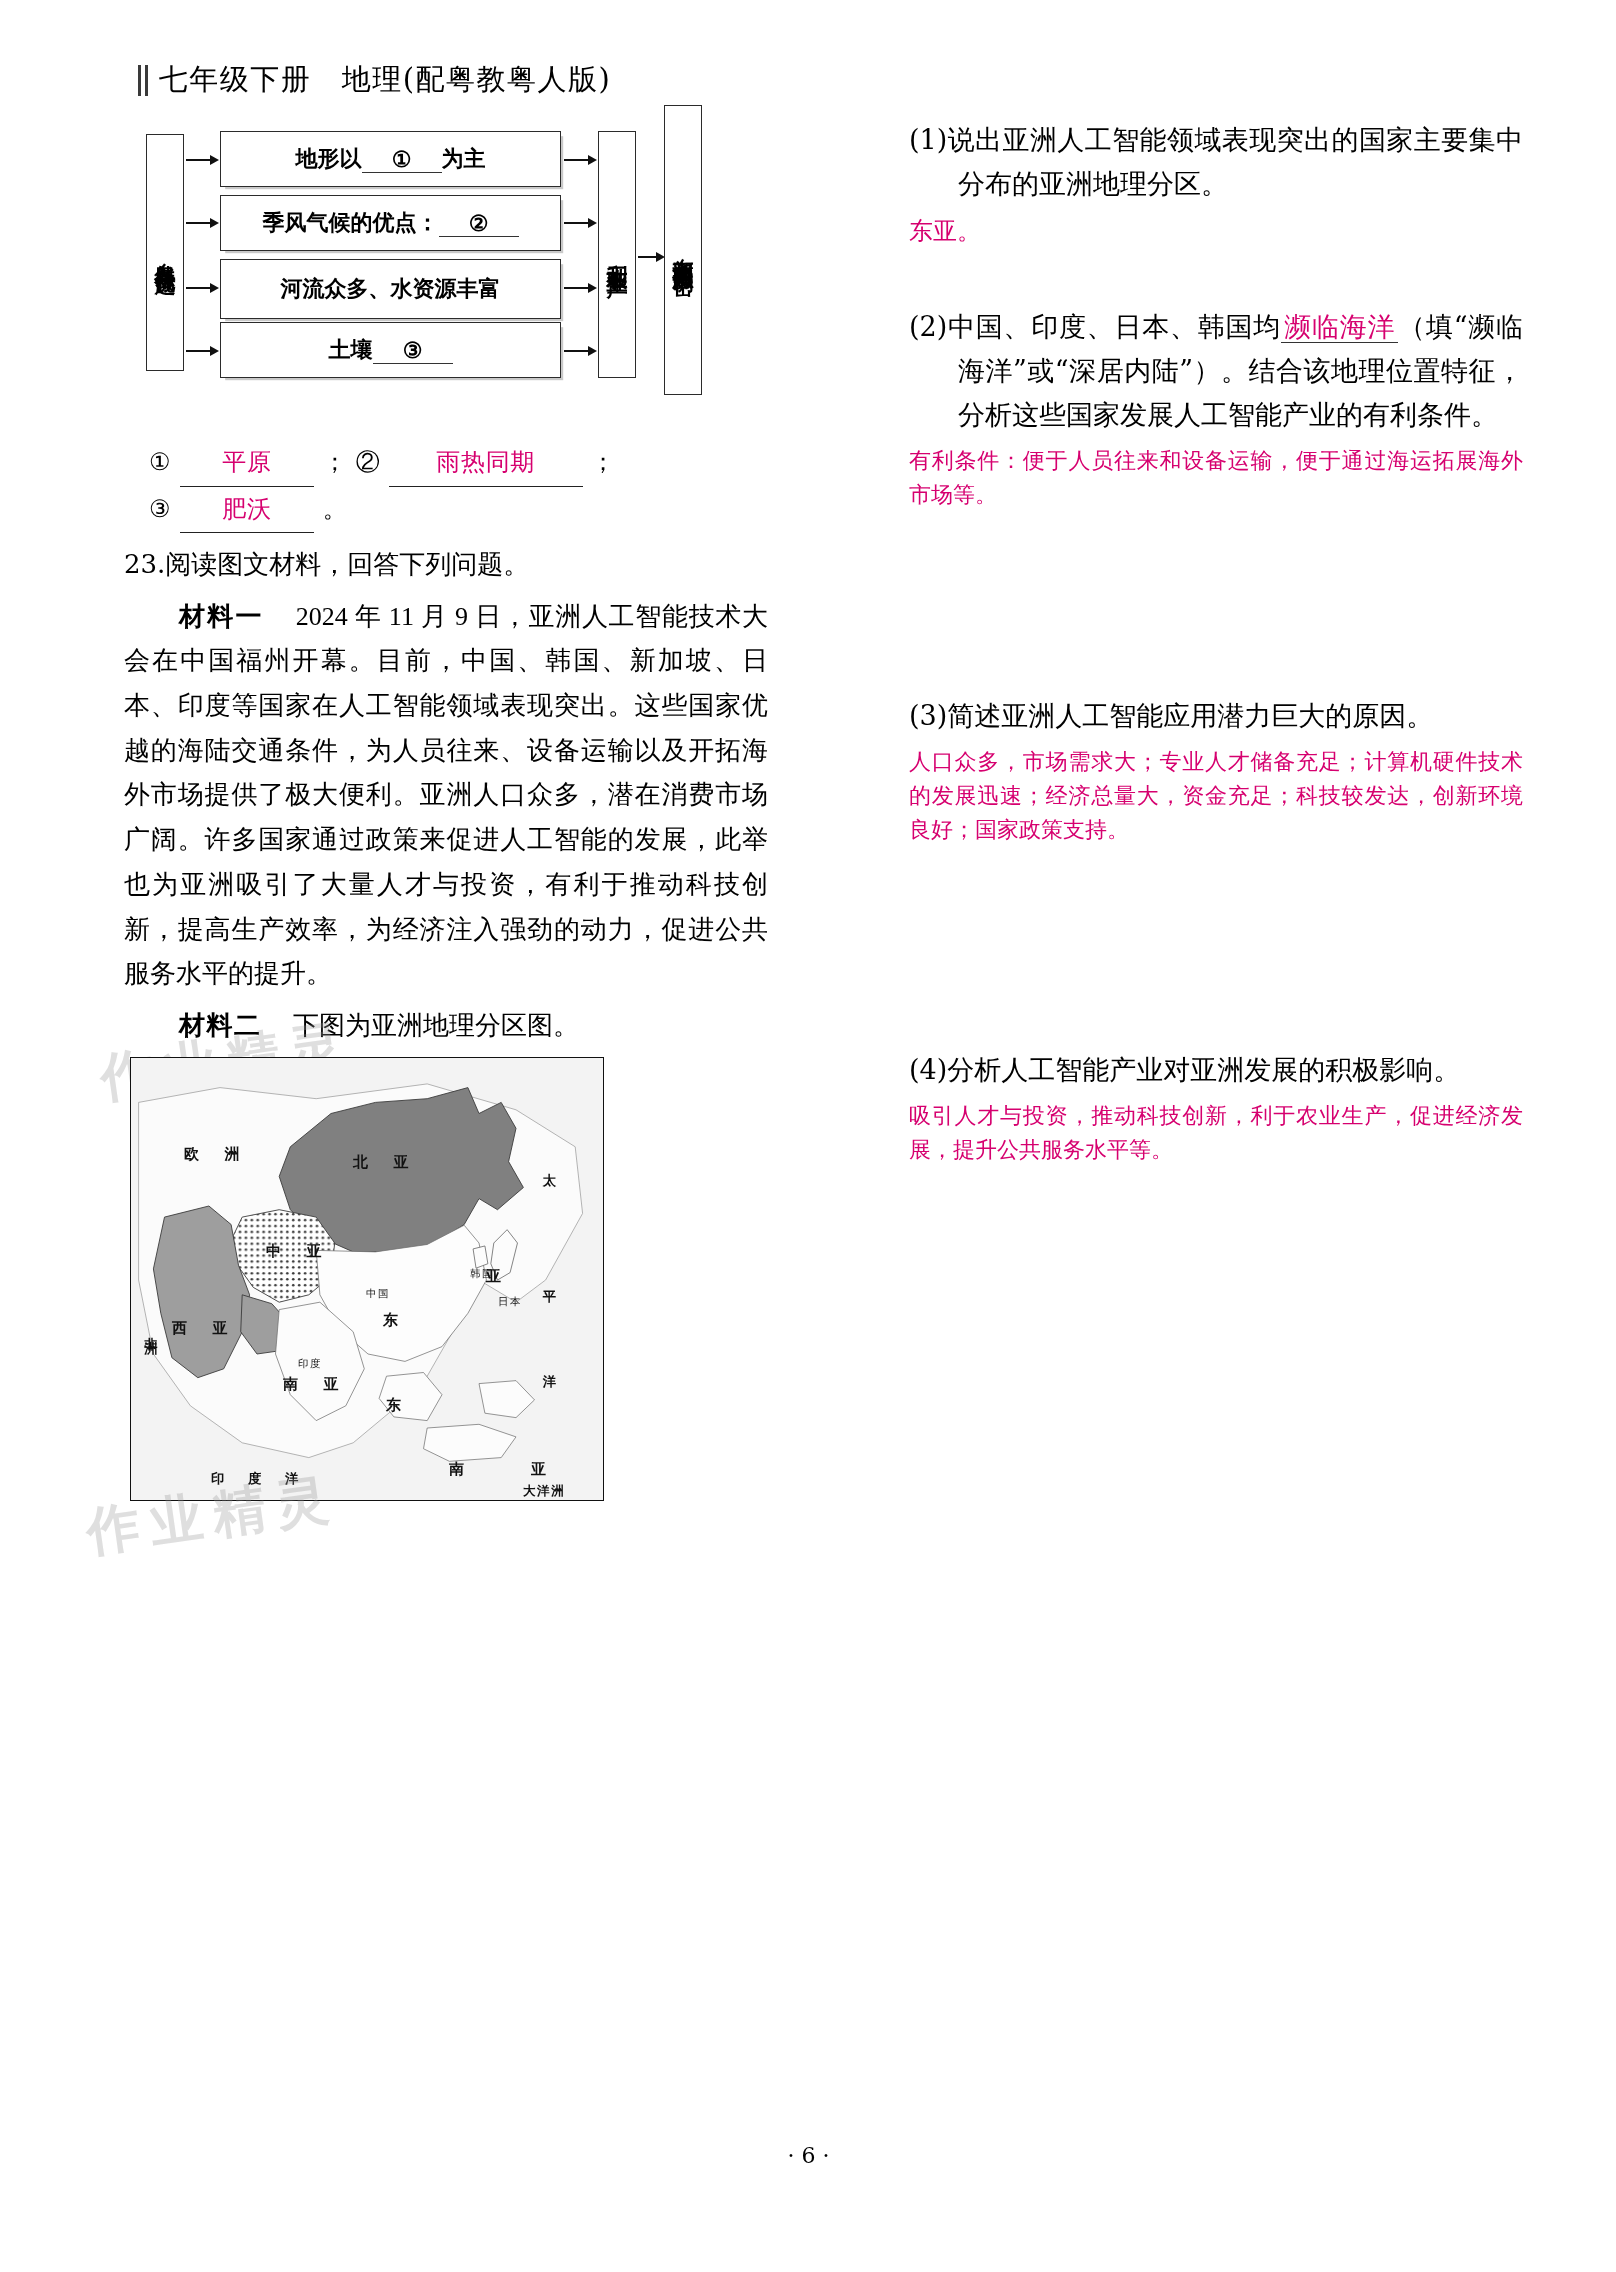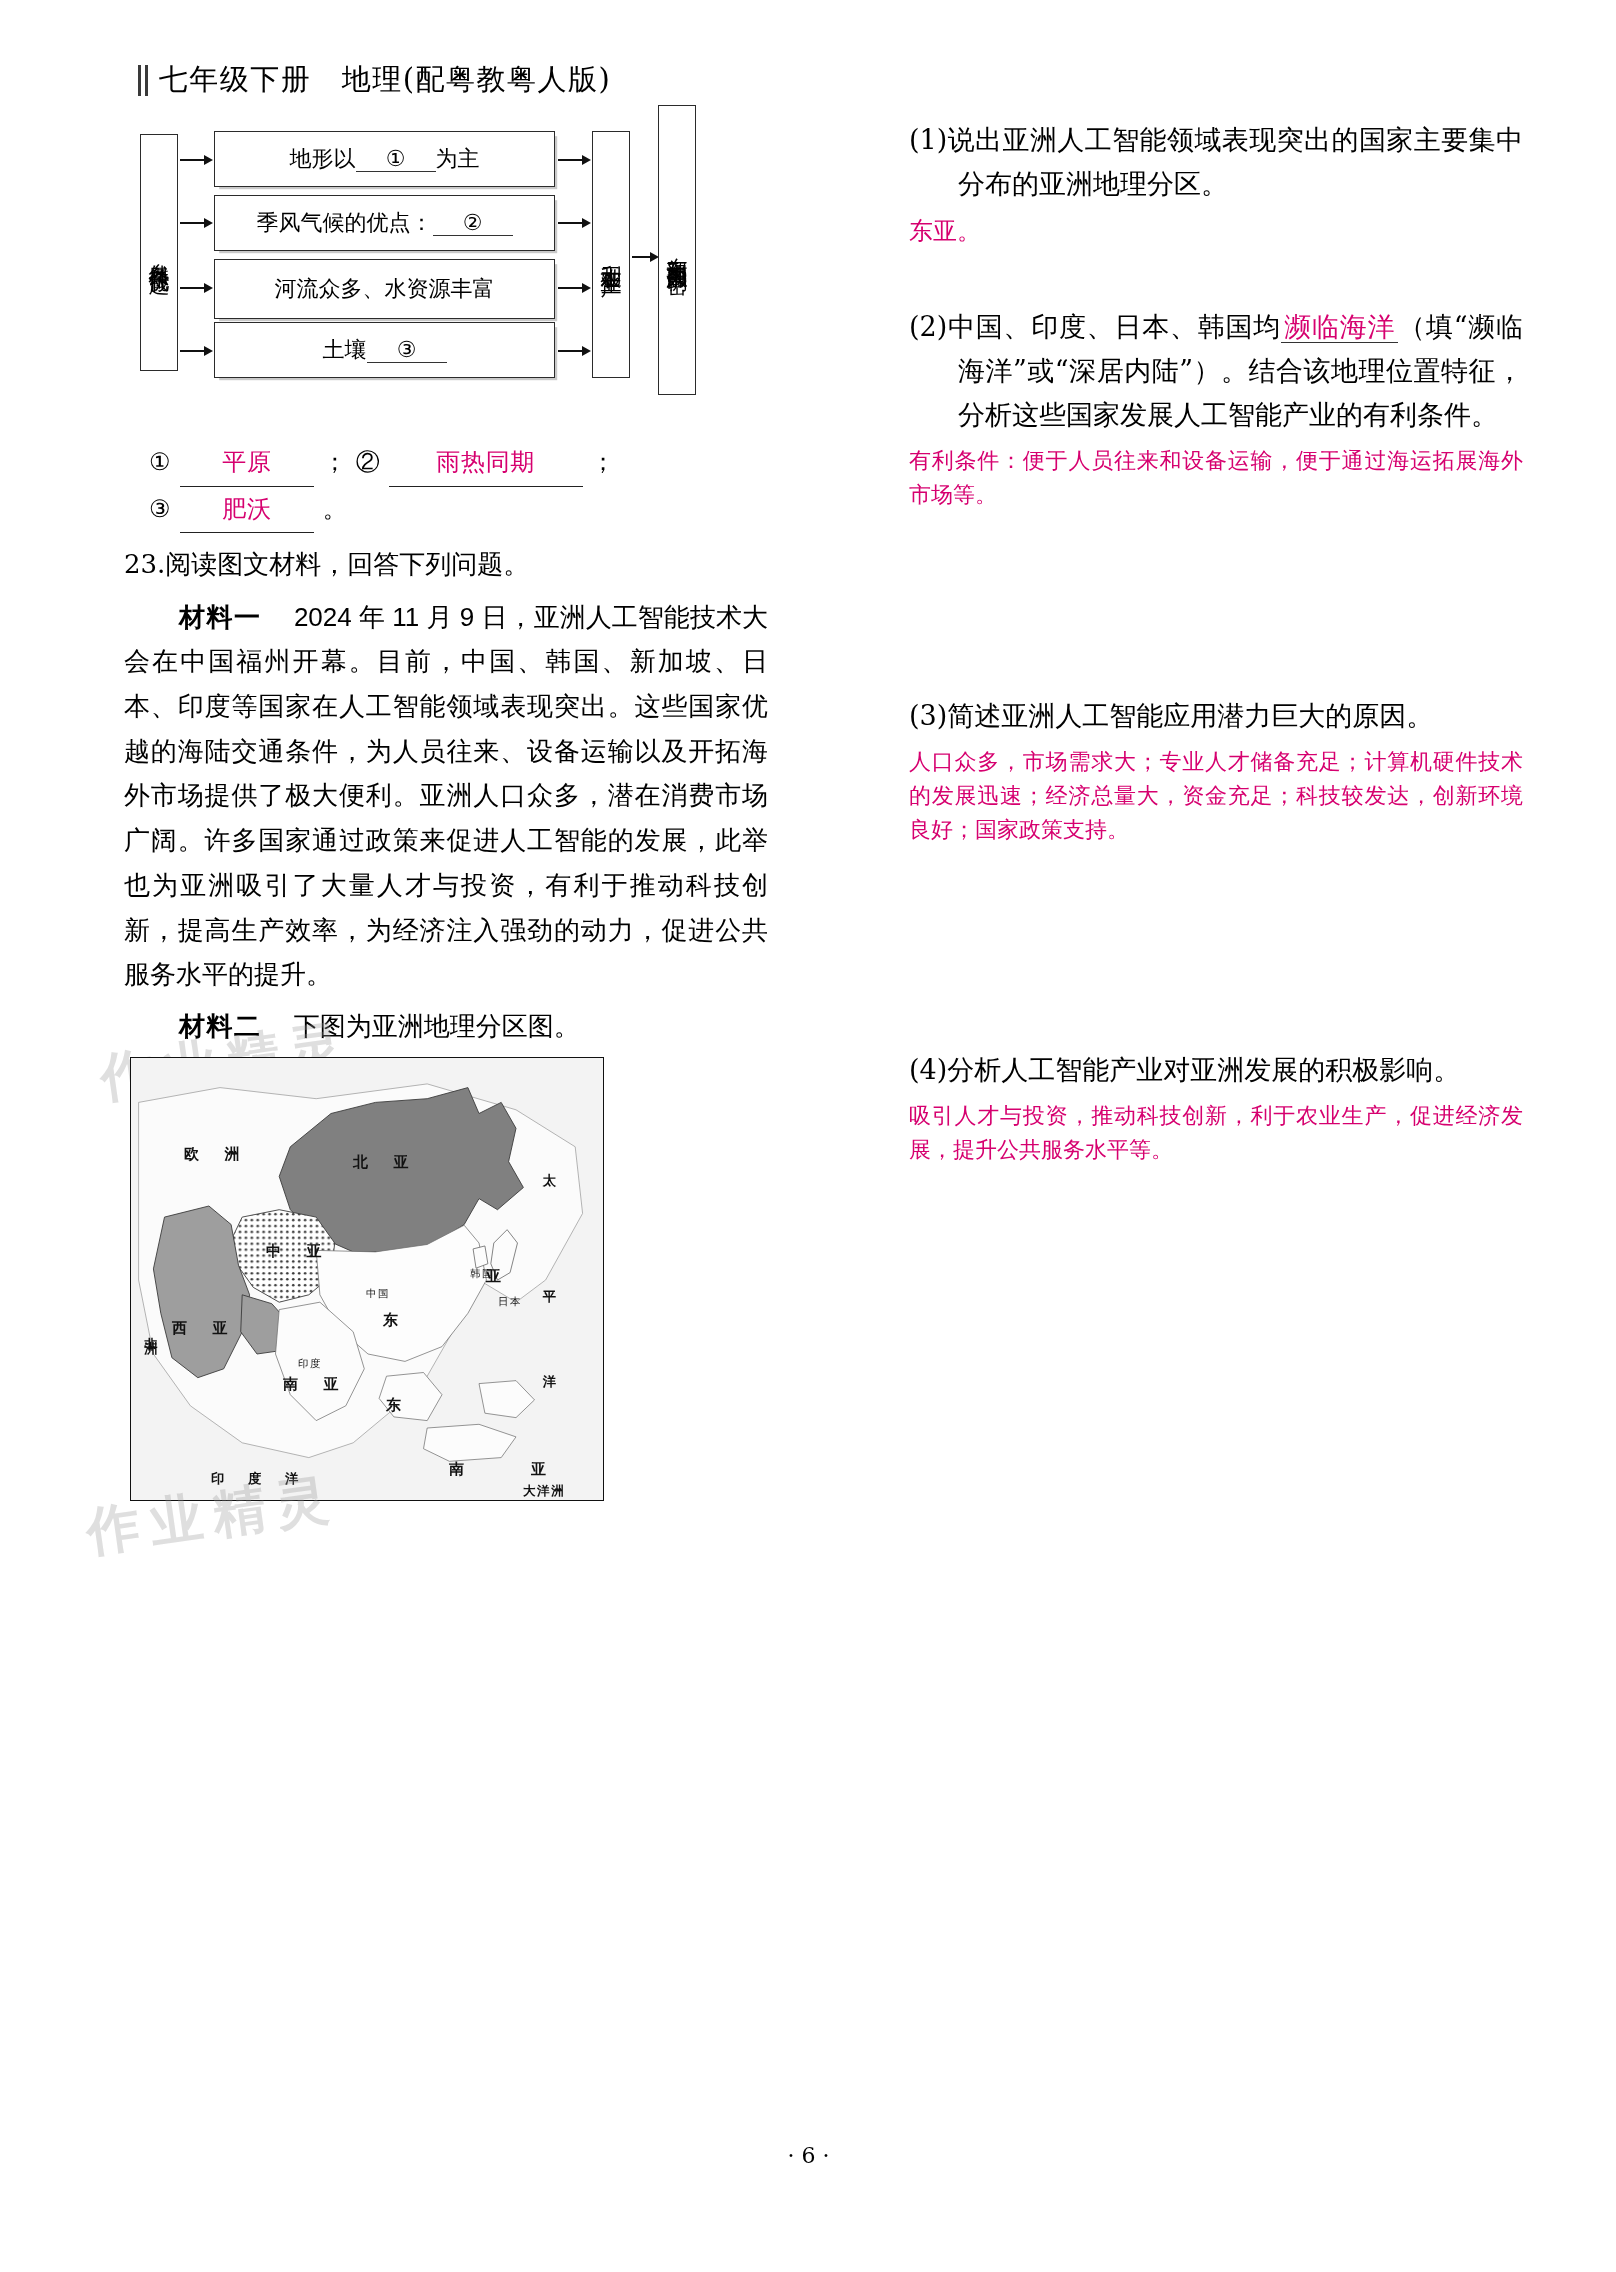--- a/index.html
+++ b/index.html
@@ -22,22 +22,22 @@
     font-size:29px; letter-spacing:1.5px; white-space:nowrap;
     font-family:"DejaVu Serif","Liberation Serif",serif;
   }
 
   
   .col-left { position:absolute; left:124px;  top:118px; width:644px;  }
   .col-right{ position:absolute; left:909px; top:118px; width:614px;  }
 
   
   .flow{
-    position:relative; margin-left:16px; margin-top:0px;
-    width:548px; height:285px;
+    position:relative; margin-left:22px; margin-top:0px;
+    width:548px; height:285px;font-weight:bold;
   }
   .fbox{
     position:absolute; border:1.5px solid #2b2b2b; background:#fff;
     display:flex; align-items:center; justify-content:center;
     font-size:22px; box-sizing:border-box;
   }
   .fbox.vert{
     writing-mode:vertical-rl; text-orientation:upright;
     letter-spacing:2.2px; line-height:1.05;
   }
@@ -64,21 +64,21 @@
     color:#d6006f; border-bottom:1.5px solid #222;
     display:inline-block; text-align:center; padding:0 4.4px;
   }
 
   
   .qnum{
     font-size:26px; line-height:1.5; margin-top:16.3px; letter-spacing:0px;
   }
   .material{
     font-size:26px; line-height:1.72; text-align:justify;
-    font-family:Liberation Sans, sans-serif;
+    font-family:Liberation Serif, serif;
   }
   .material .lbl{ font-weight:bold; letter-spacing:1.5px; }
 
   
   .qblock{ margin-bottom:7.4px; }
   .qtext{
     font-size:27px; line-height:1.62; text-align:justify;
     padding-left:49px; text-indent:-49px;
   }
   .answer{

